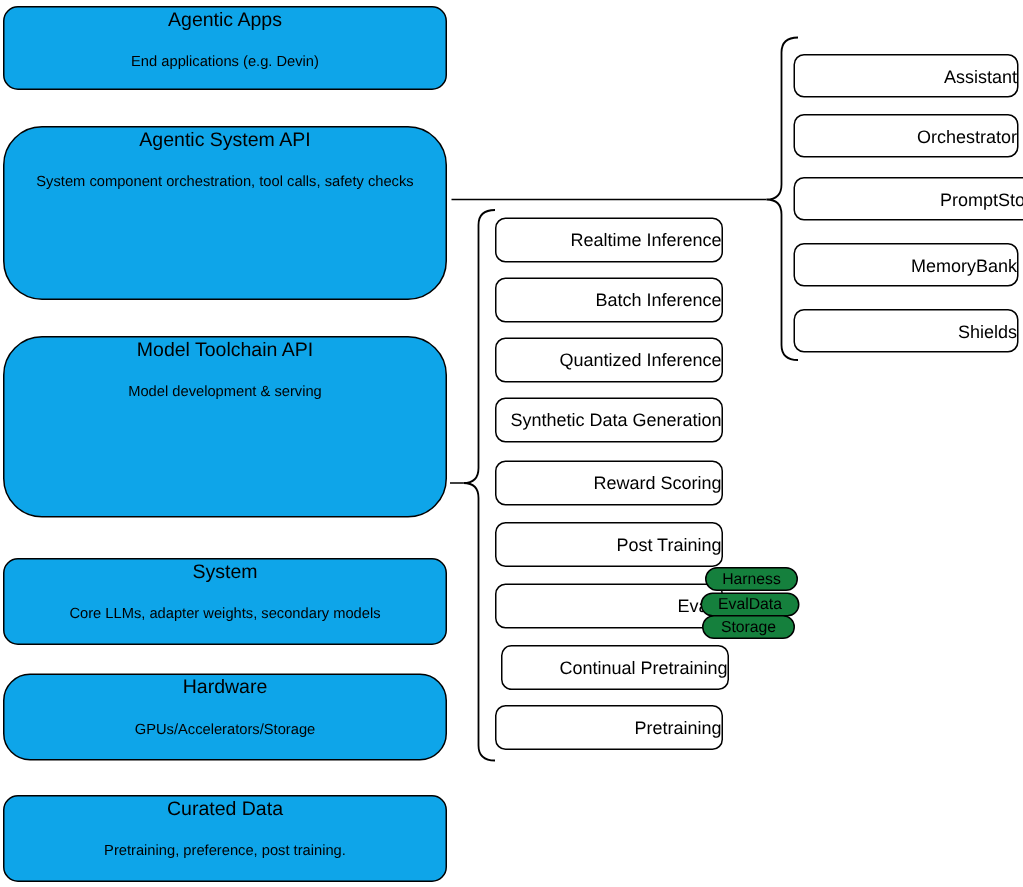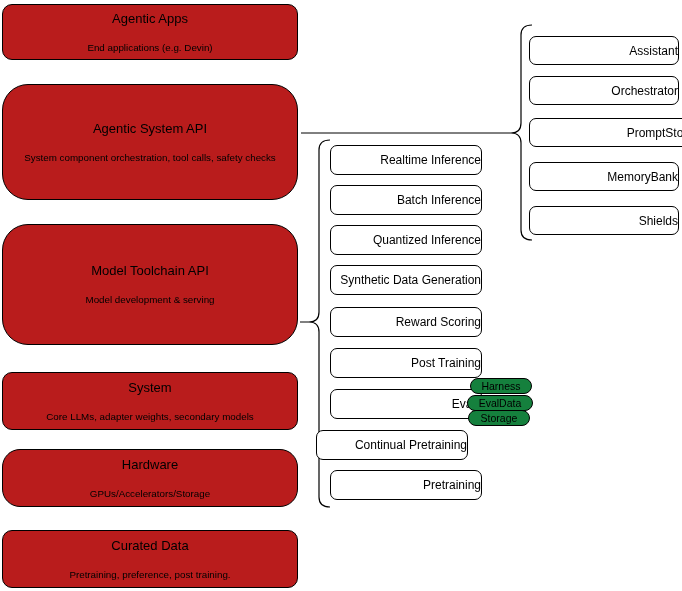--- a/index.html
+++ b/index.html
@@ -24,25 +24,24 @@
     height: 591px;
     pointer-events: none;
   }
   
   .lbox {
     position: absolute;
     left: 2px;
     width: 296px;
     box-sizing: border-box;
     border: 1px solid #000000;
-    background: #b91c1c;
+    background: #0ea5e9;
     display: flex;
     flex-direction: column;
     align-items: center;
-    justify-content: center;
     text-align: center;
     gap: 4px;
   }
   .ltitle {
     font-size: 13px;
     line-height: 15px;
     color: #000000;
     white-space: nowrap;
   }
   .lsub {
@@ -150,21 +149,21 @@
   </div>
   <div class="node" style="left:330px;top:307px;width:152px;height:30px">
     <span>Reward Scoring</span>
   </div>
   <div class="node" style="left:330px;top:348px;width:152px;height:30px">
     <span>Post Training</span>
   </div>
   <div class="node" style="left:330px;top:389px;width:152px;height:30px">
     <span>Evals</span>
   </div>
-  <div class="node" style="left:316px;top:430px;width:152px;height:30px">
+  <div class="node" style="left:334px;top:430px;width:152px;height:30px">
     <span>Continual Pretraining</span>
   </div>
   <div class="node" style="left:330px;top:470px;width:152px;height:30px">
     <span>Pretraining</span>
   </div>
 
   <div class="node" style="left:529px;top:36px;width:150px;height:29px">
     <span>Assistant</span>
   </div>
   <div class="node" style="left:529px;top:76px;width:150px;height:29px">

